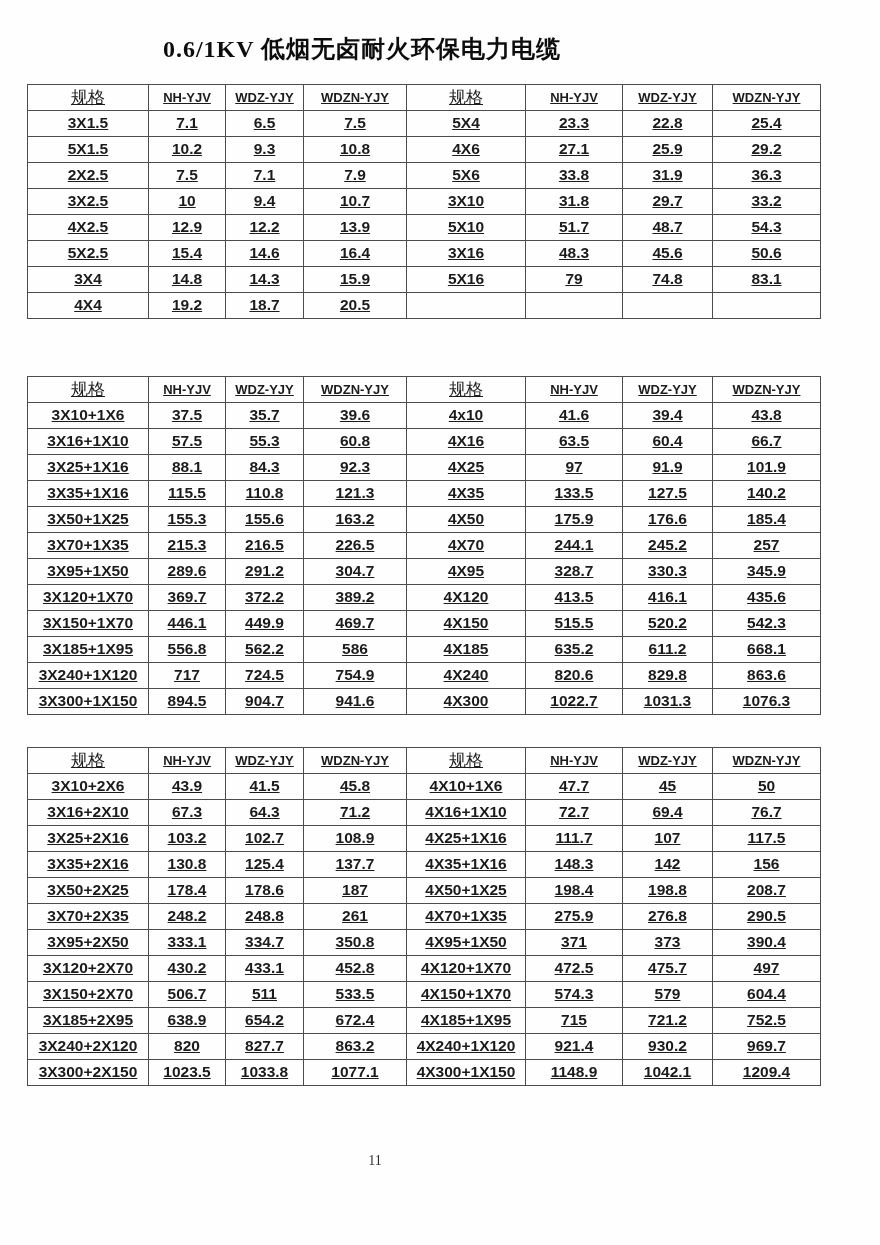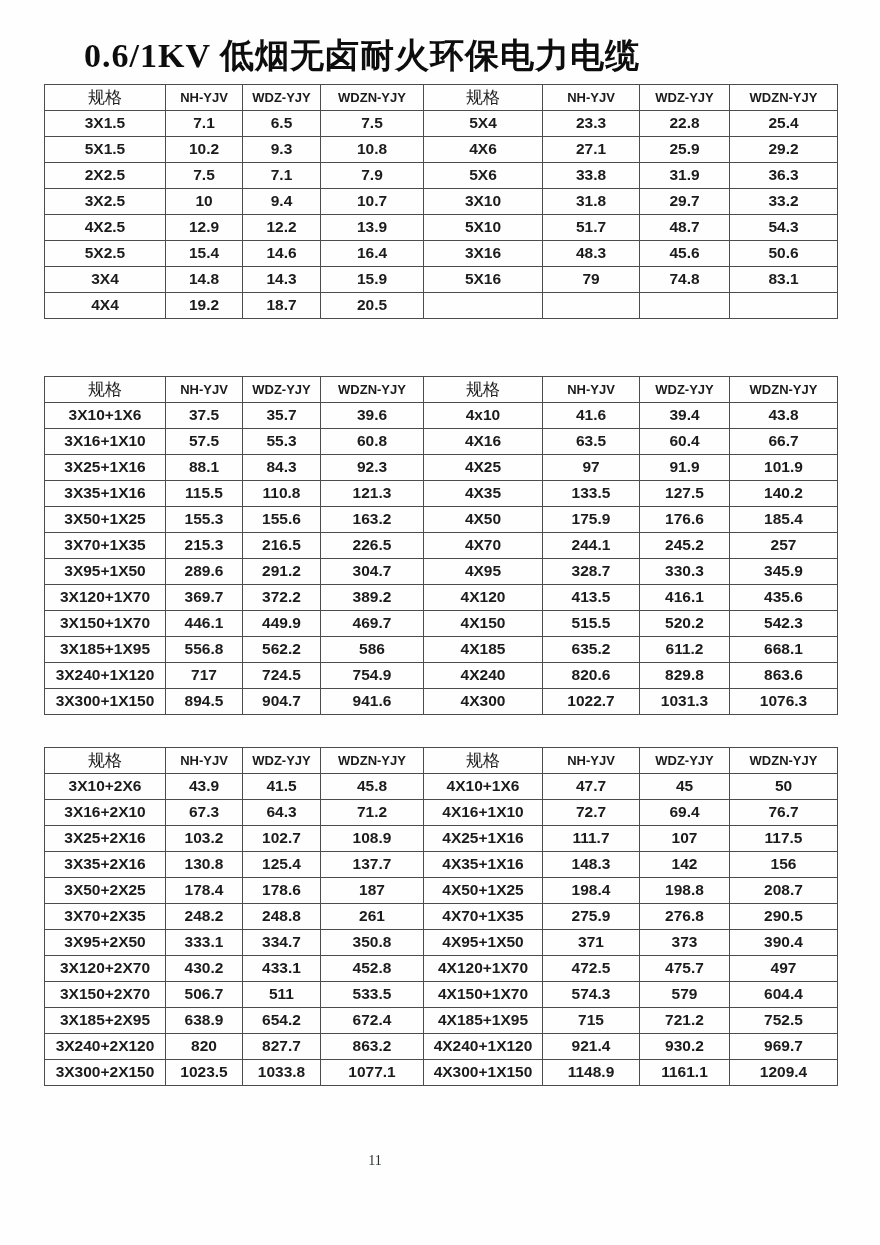--- a/index.html
+++ b/index.html
@@ -6,26 +6,26 @@
   body { width: 880px; height: 1245px; position: relative; }
   .page {
     position: absolute; inset: 0;
     font-family: "Liberation Sans", "DejaVu Sans", sans-serif;
     color: #1b1b1b; background: #fefefe;
   }
   .title {
     position: absolute; top: 33px; left: 0; width: 724px;
     margin: 0; text-align: center;
     font-family: "Liberation Serif", "DejaVu Serif", serif;
-    font-weight: bold; font-size: 34px; letter-spacing: 1px;
+    font-weight: bold; font-size: 24px; letter-spacing: 1px;
     color: #0d0d0d; white-space: nowrap;
   }
   table.spec {
-    position: absolute; left: 44px; width: 793px;
-    border-collapse: collapse; table-layout: fixed;
+    position: absolute; left: 27px; width: 793px;
+    border-collapse: collapse; table-layout: fixed; text-decoration: underline;
   }
   #table-1 { top: 84px; }
   #table-2 { top: 376px; }
   #table-3 { top: 747px; }
   table.spec th, table.spec td {
     border: 1.5px solid #4c4c4c;
     height: 25px; padding: 0;
     text-align: center; vertical-align: middle;
     font-weight: bold; font-size: 15.5px; line-height: 1.05;
     color: #1b1b1b; overflow: hidden; white-space: nowrap;
@@ -436,20 +436,20 @@
           <td>930.2</td>
           <td>969.7</td>
         </tr>
         <tr>
           <td>3X300+2X150</td>
           <td>1023.5</td>
           <td>1033.8</td>
           <td>1077.1</td>
           <td>4X300+1X150</td>
           <td>1148.9</td>
-          <td>1161.1</td>
+          <td>1042.1</td>
           <td>1209.4</td>
         </tr>
       </tbody>
     </table>
 
   <div class="page-number">11</div>
 </div>
 
 </body></html>

